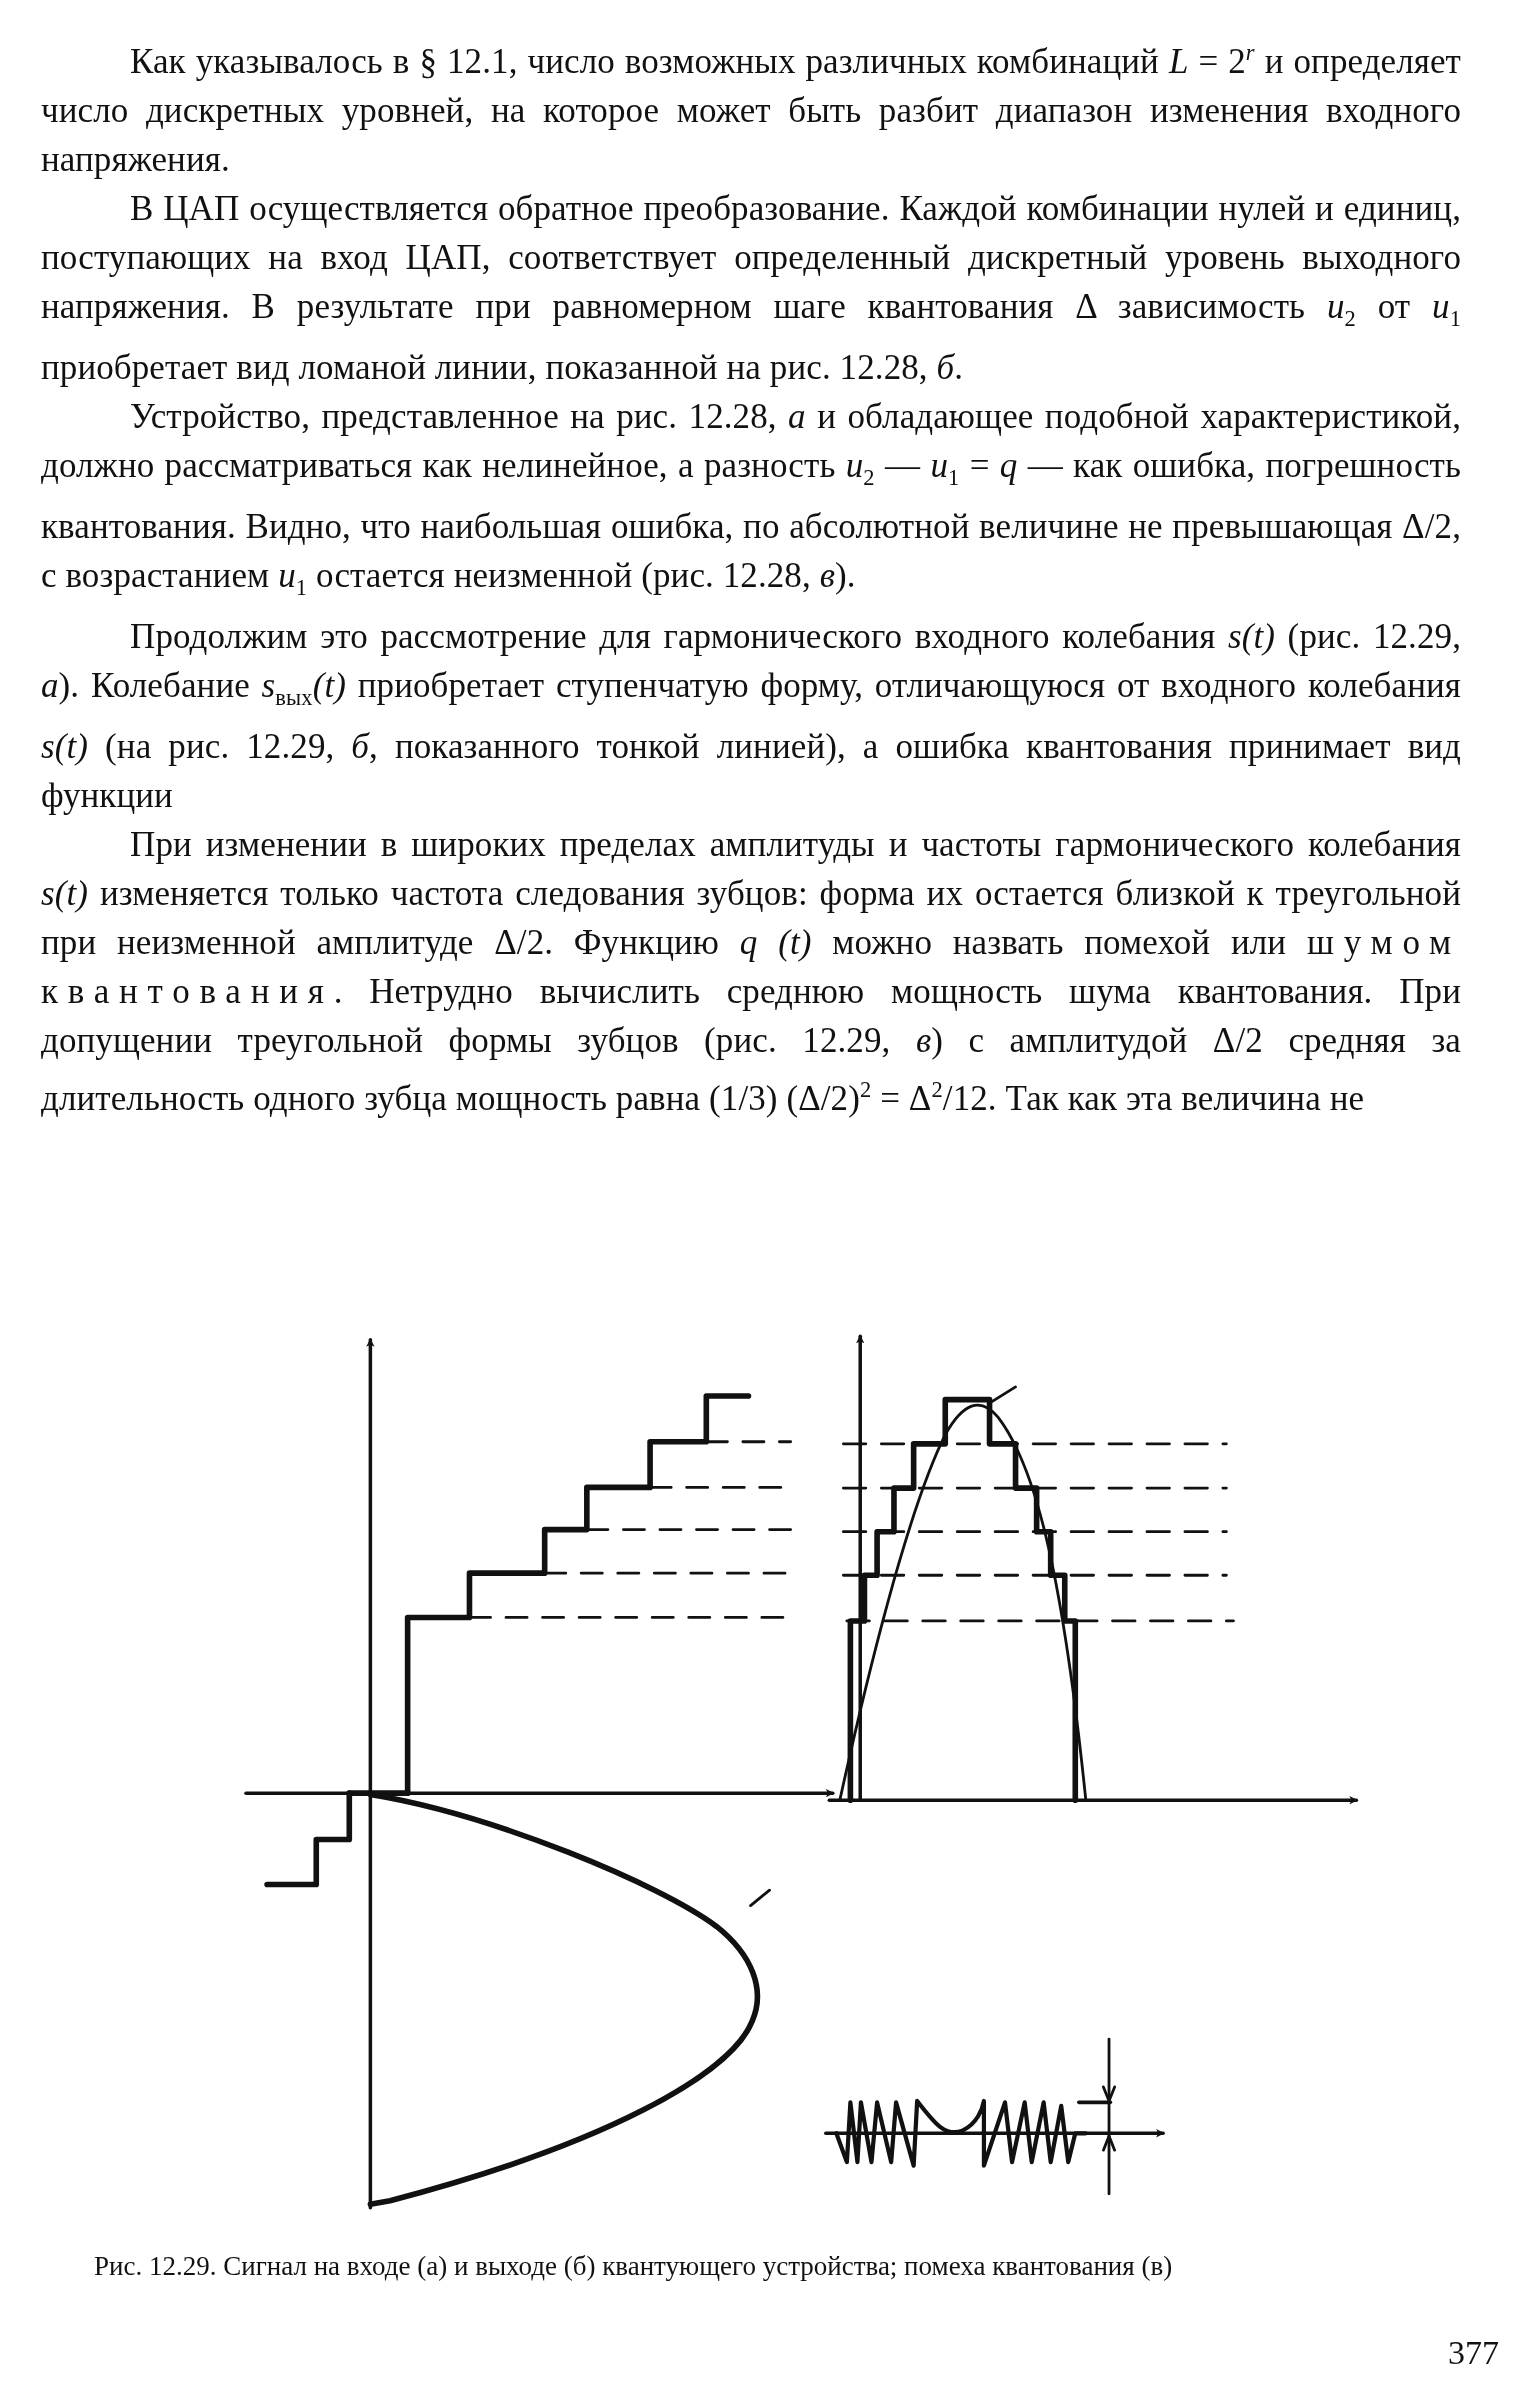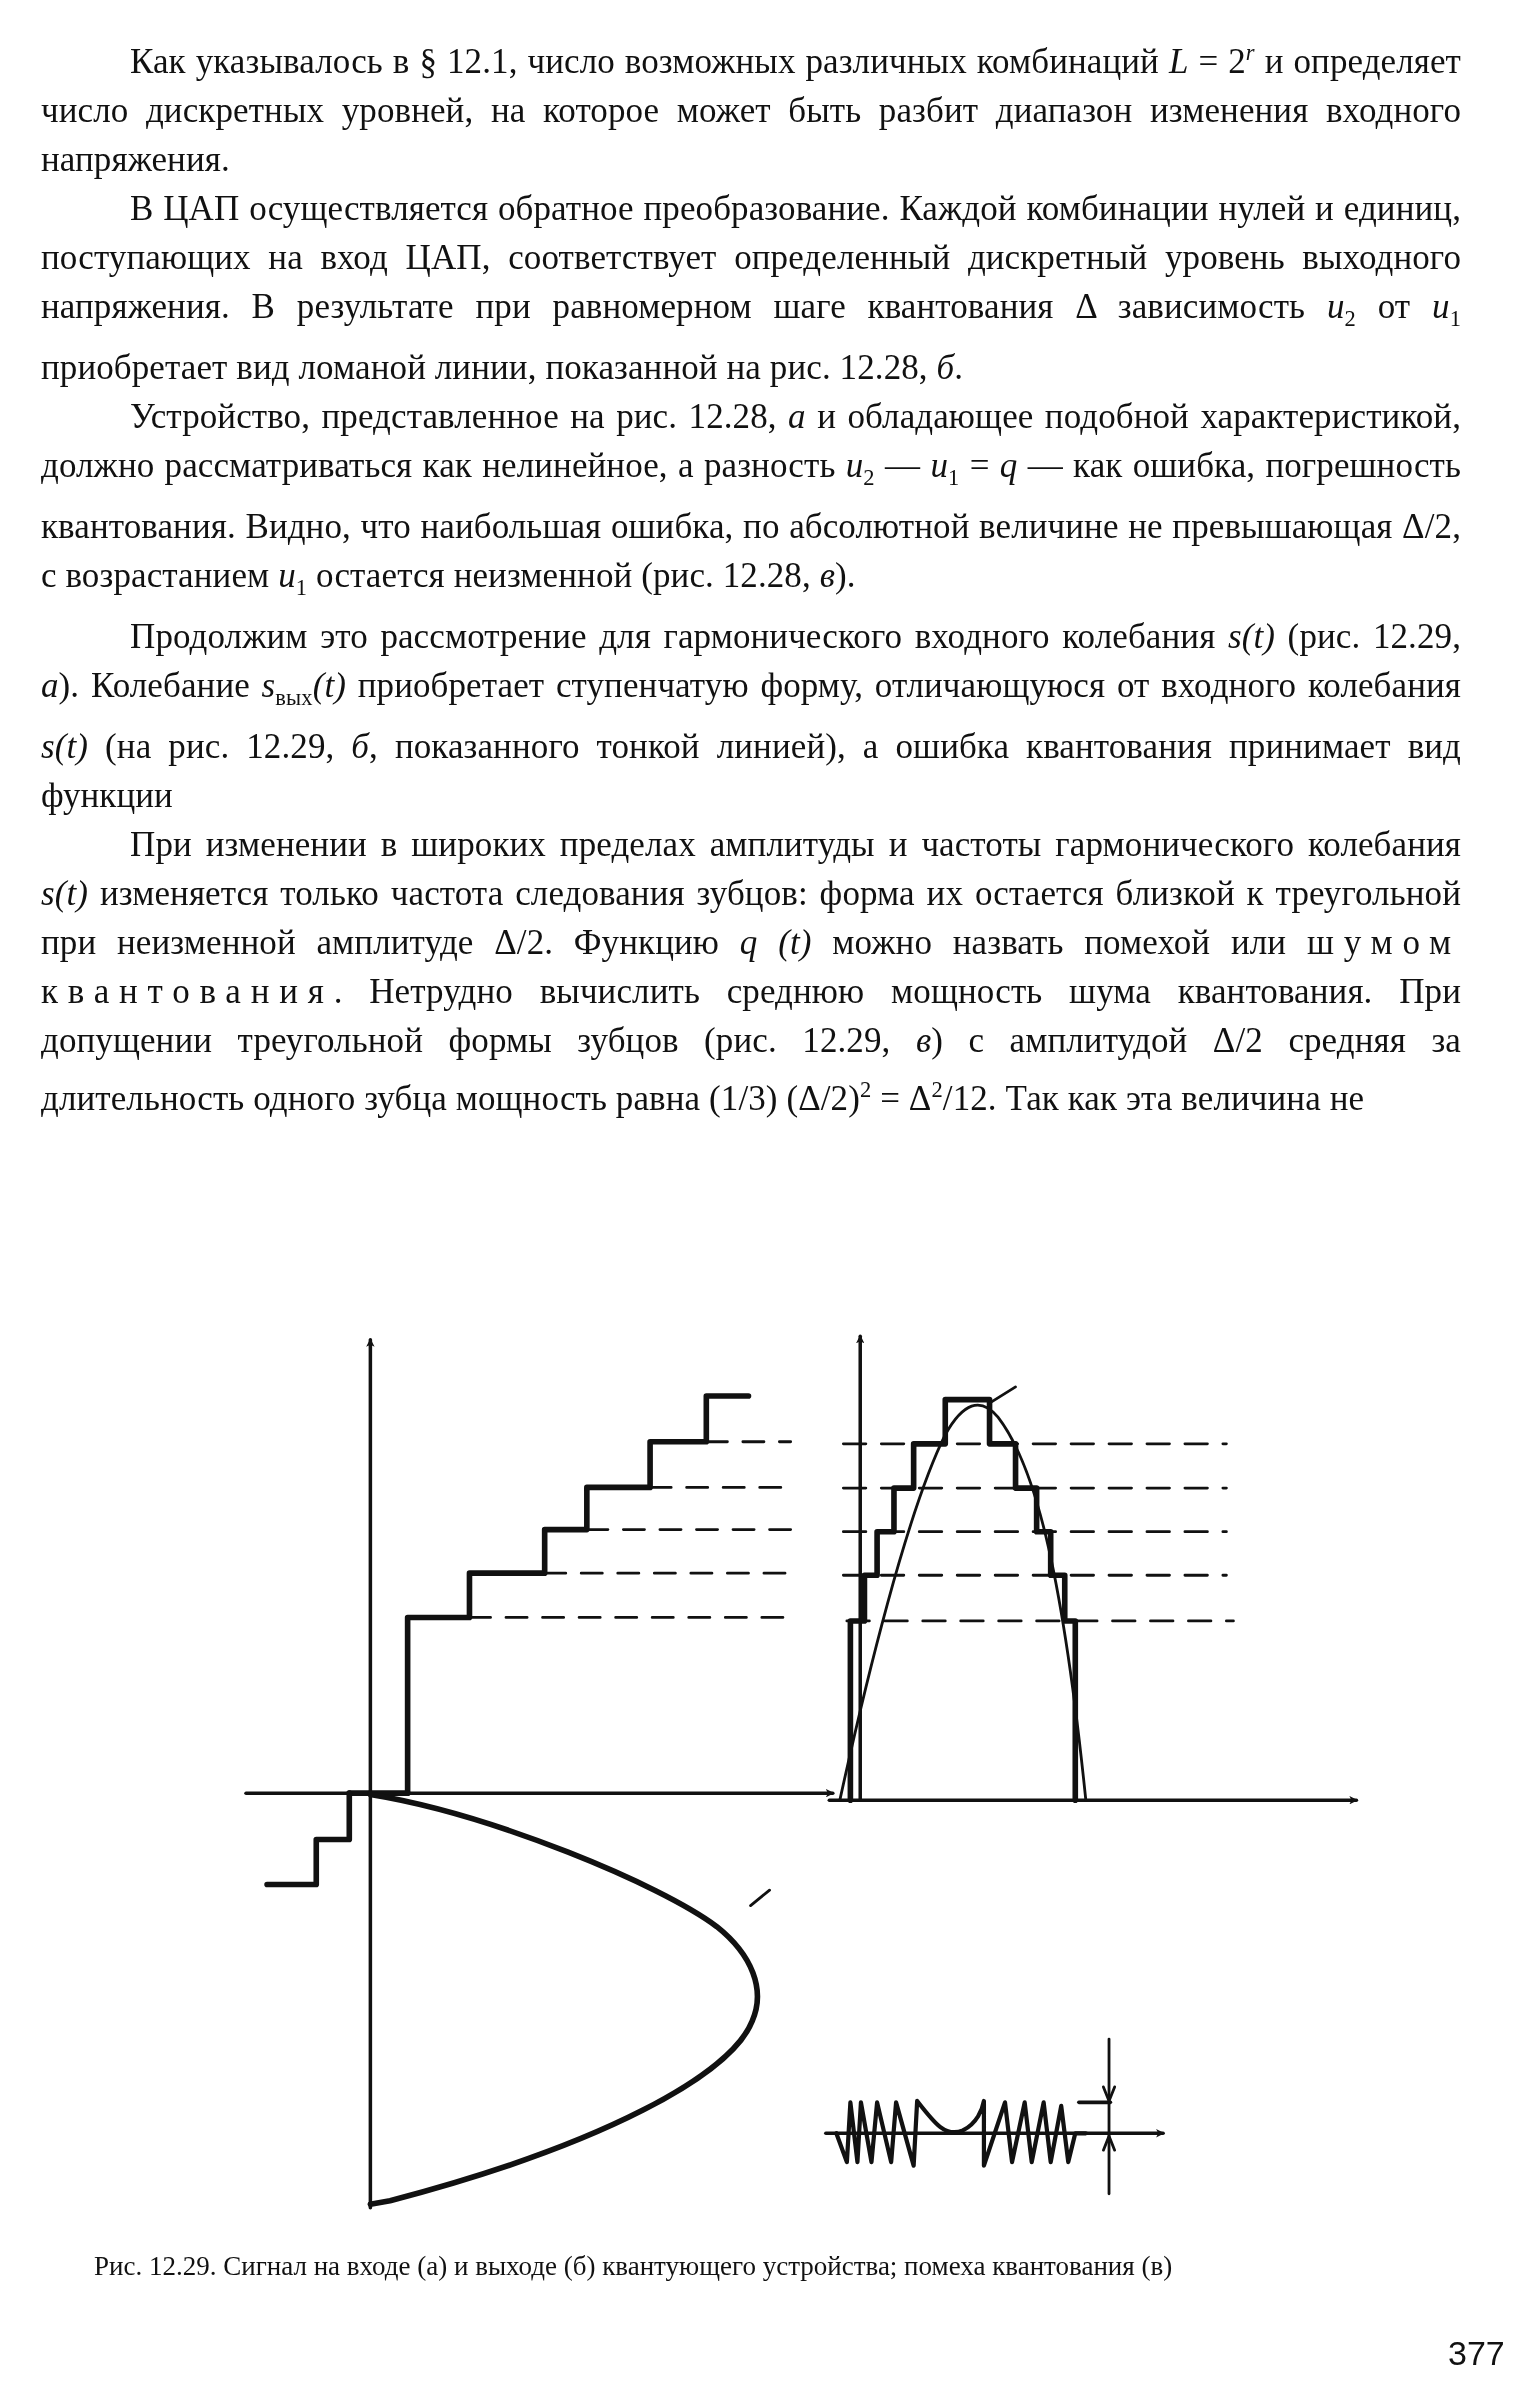--- a/index.html
+++ b/index.html
@@ -27,21 +27,21 @@
   .figure { position: absolute; left: 0; top: 1301px; width: 1530px; height: 914px; }
   .figure svg { position: absolute; left: 0; top: 0; }
   .caption {
     position: absolute; left: 70px; top: 2246px; width: 1399px;
     font-size: 27px; line-height: 41px; text-align: justify;
     font-family: "Liberation Serif", serif;
     margin-left: 24px;
   }
   .page-number {
     position: absolute; left: 1448px; top: 2334px;
-    font-size: 34px; font-family: Liberation Sans, sans-serif;
+    font-size: 34px; font-family: Liberation Serif, serif;
   }
 </style>
 </head>
 <body>
 
 <div class="page">
 
   <p class="para indent"><span>Как указывалось в § 12.1, число возможных различных комбинаций </span><i>L</i><span> = 2</span><sup><i>r</i></sup><span> и определяет число дискретных уровней, на которое может быть разбит диапазон изменения входного напряжения.</span></p>
 
   <p class="para indent"><span>В ЦАП осуществляется обратное преобразование. Каждой комбинации нулей и единиц, поступающих на вход ЦАП, соответствует определенный дискретный уровень выходного напряжения. В результате при равномерном шаге квантования Δ зависимость </span><i>u</i><sub>2</sub><span> от </span><i>u</i><sub>1</sub><span> приобретает вид ломаной линии, показанной на рис. 12.28, </span><i>б</i><span>.</span></p>

